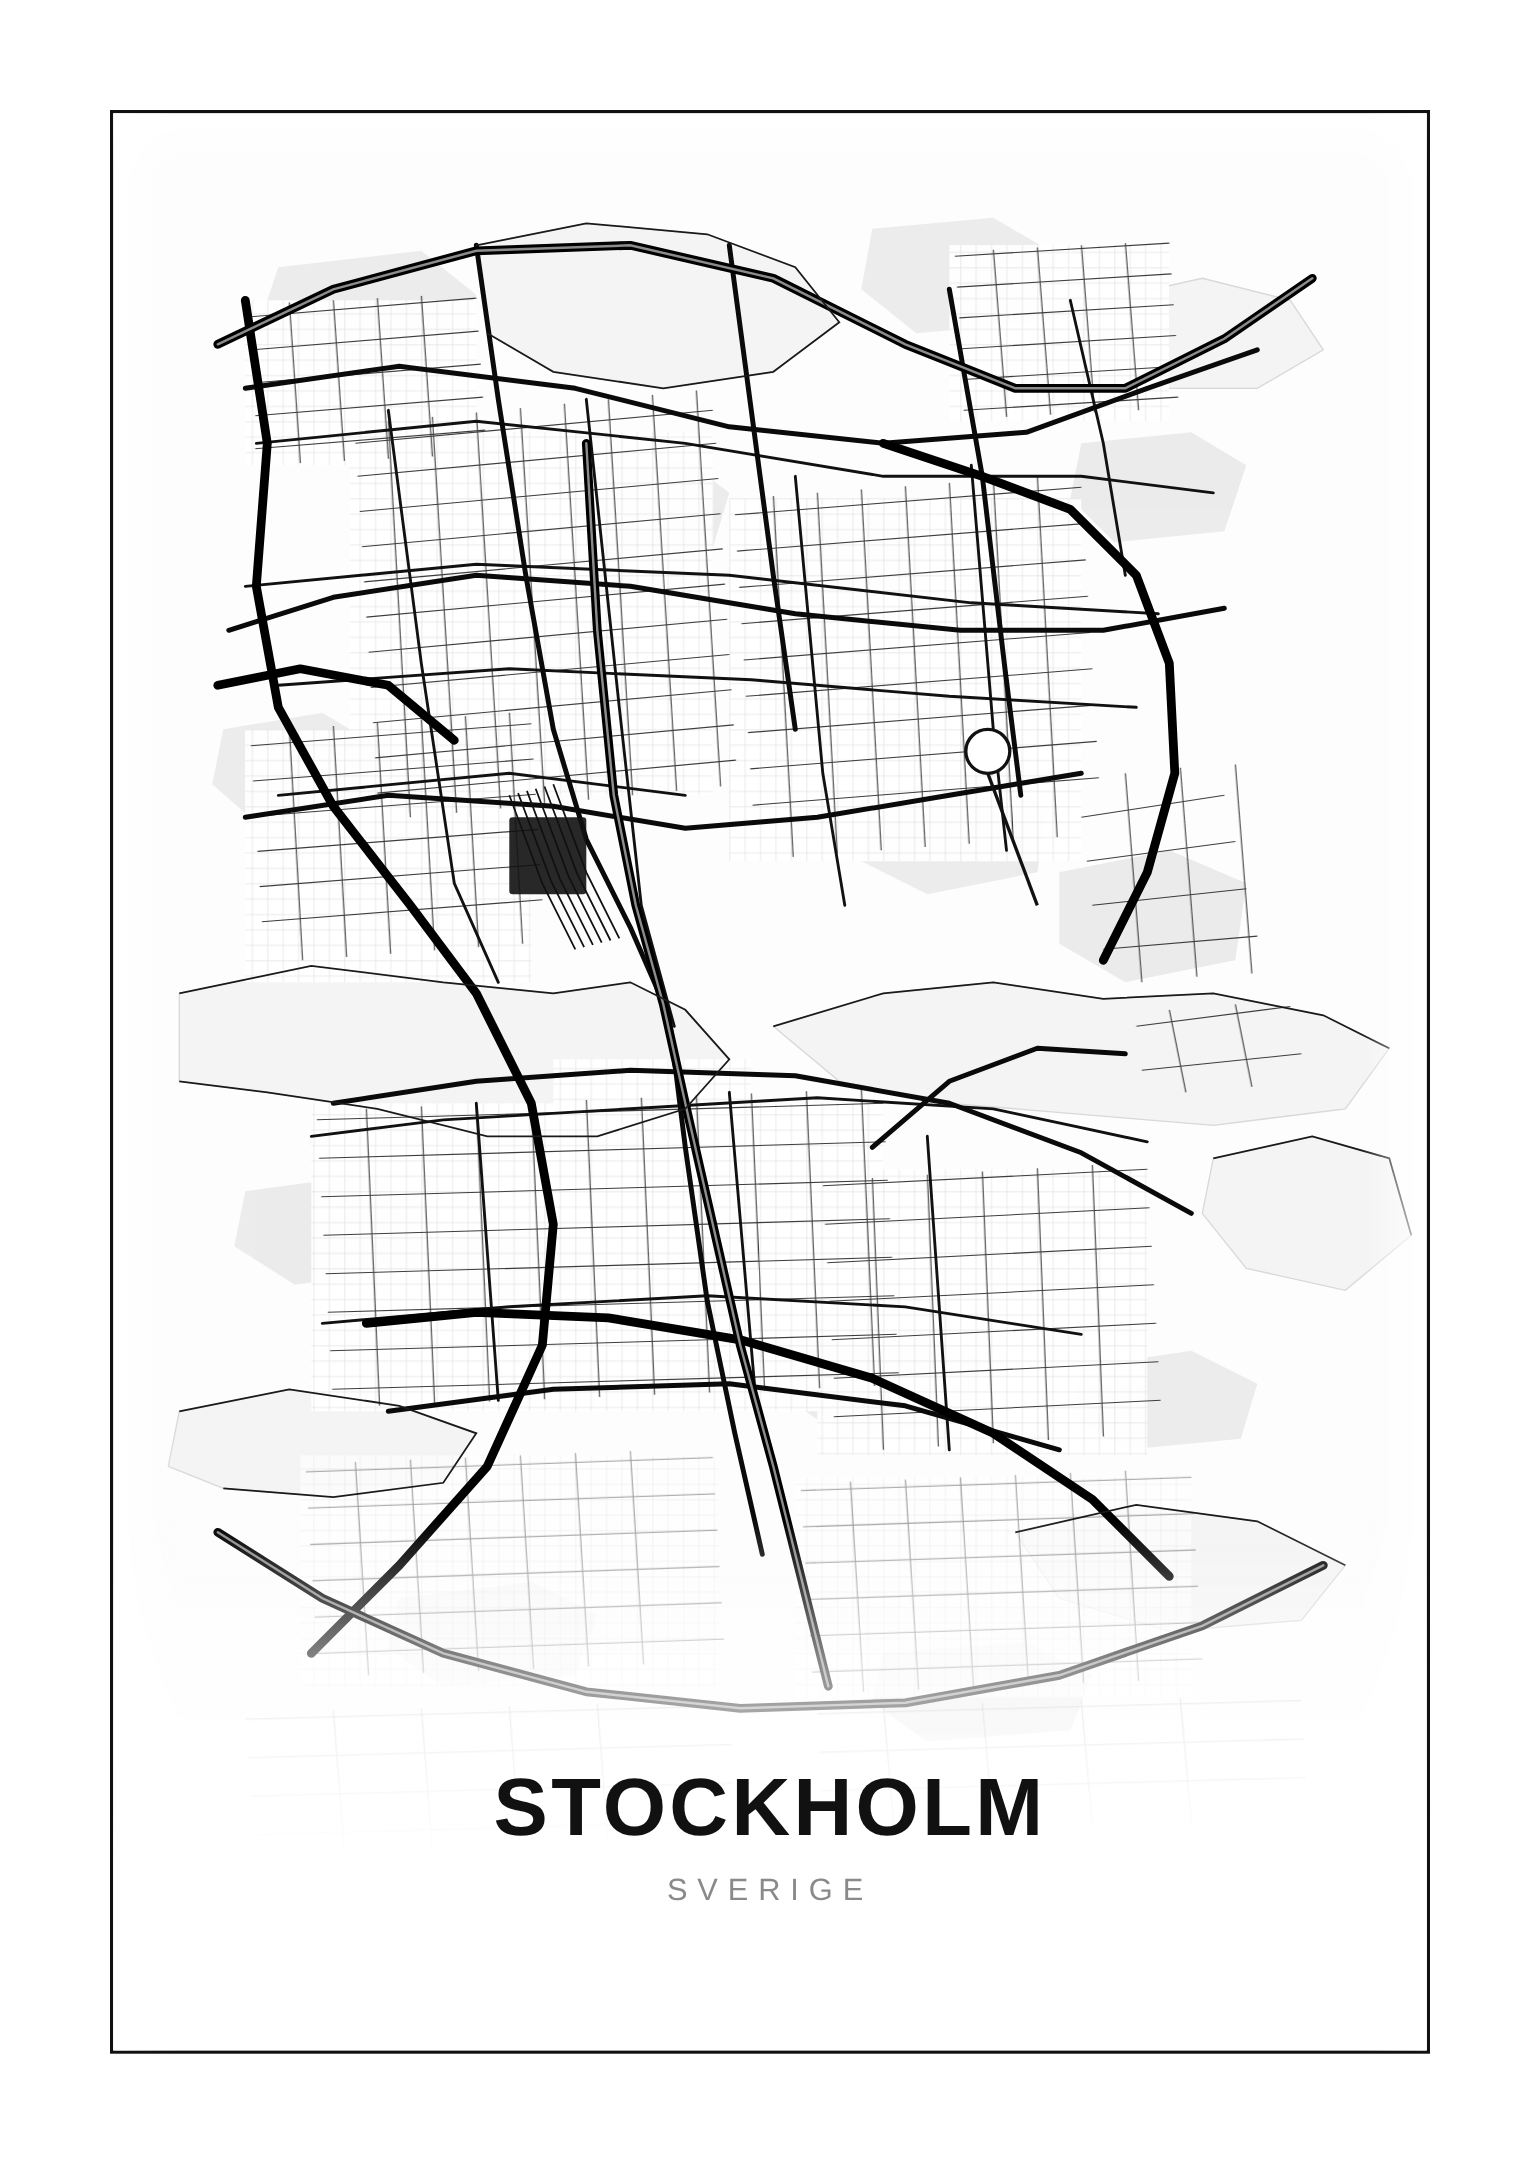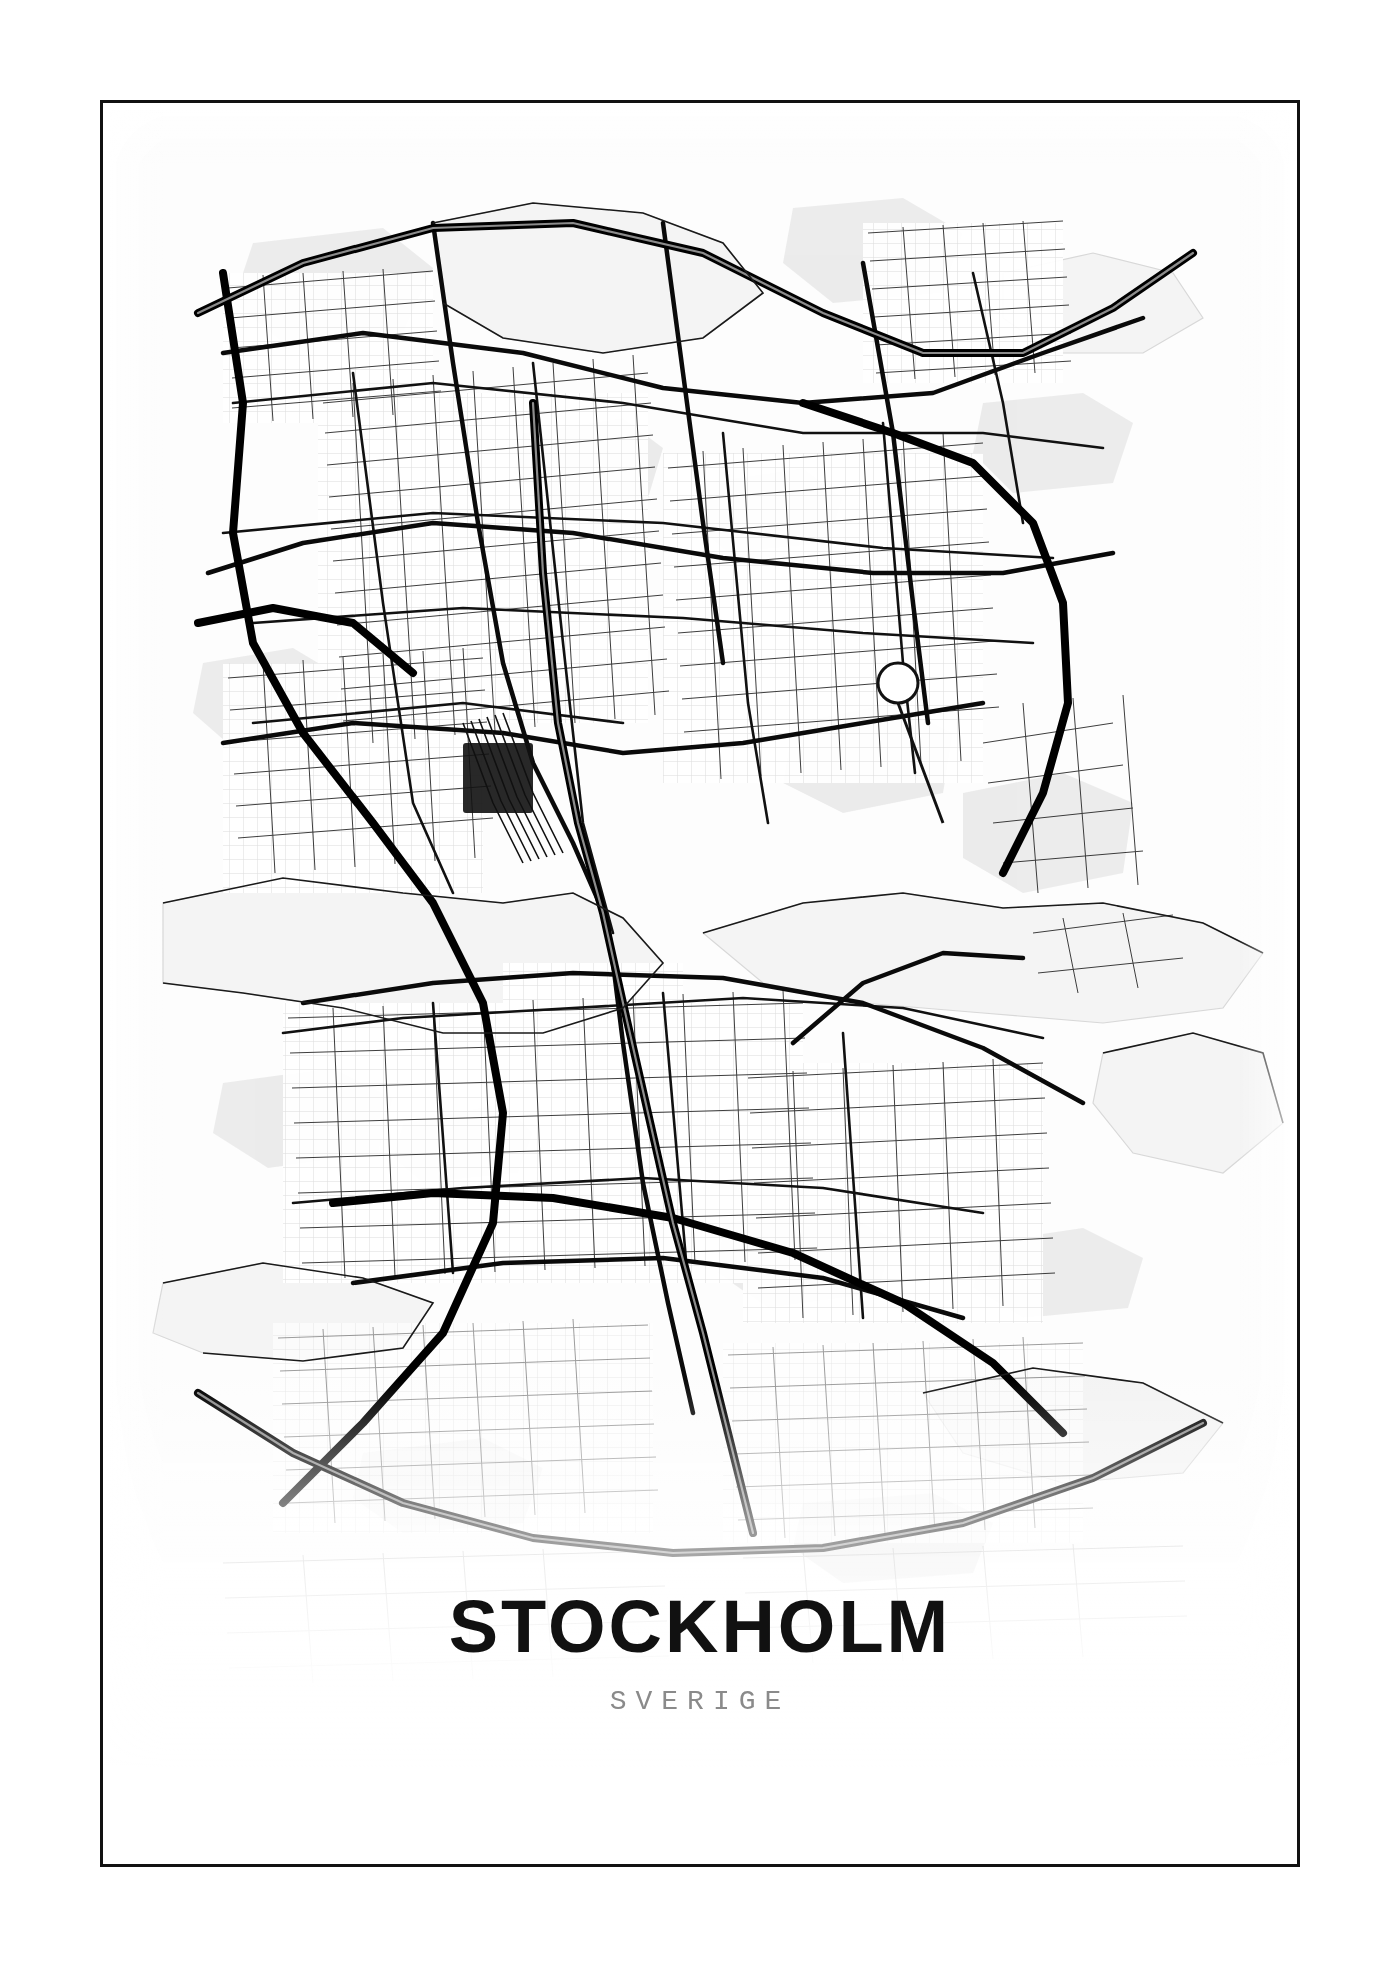--- a/index.html
+++ b/index.html
@@ -63,26 +63,26 @@
     z-index: 5;
   }
 
   .city-name {
     font-family: "Liberation Sans", sans-serif;
     font-weight: 700;
     font-size: 74px;
     letter-spacing: 3px;
     color: #111111;
     line-height: 1;
-    margin: 0;
+    margin: 16px;
     padding: 0;
   }
 
   .country-name {
-    font-family: Liberation Mono, monospace;
+    font-family: Liberation Sans, sans-serif;
     font-weight: 400;
     font-size: 28px;
     letter-spacing: 9px;
     color: #8a8a8a;
     margin: 22px 0 0 0;
     padding: 0;
   }
 
   .coordinates {
     font-family: "Liberation Sans", sans-serif;

